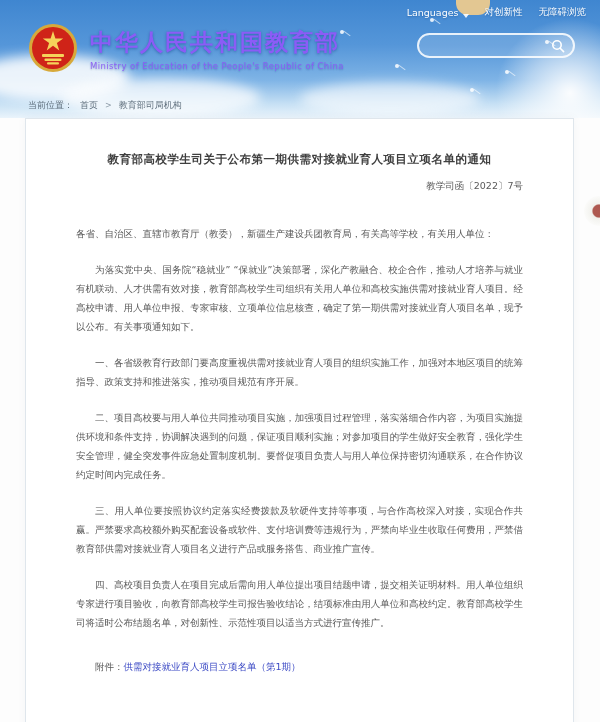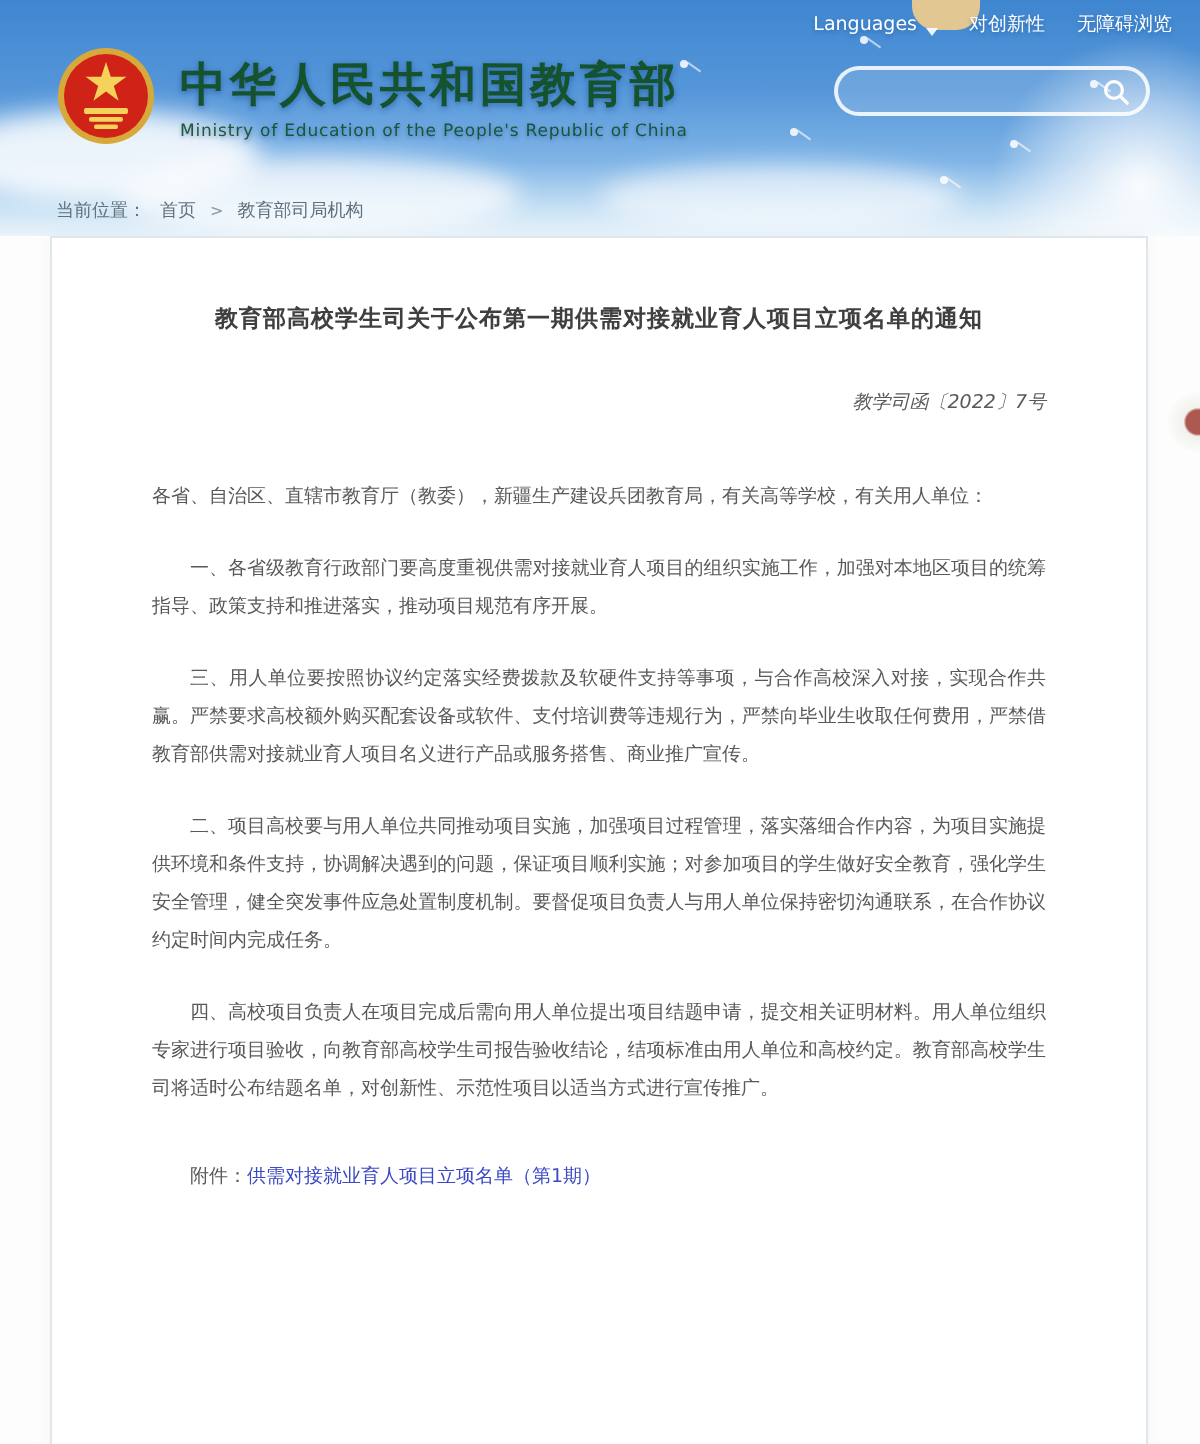--- a/index.html
+++ b/index.html
@@ -36,21 +36,21 @@
   .toplinks {
     position:absolute; top:6px; right:14px; display:flex; align-items:center; gap:16px;
     color:#fff; font-size:9.5px;
   }
   .toplink { display:flex; align-items:flex-end; gap:4px; cursor:pointer; white-space:nowrap; text-shadow:0 1px 2px rgba(0,60,130,.4); }
   .caret { width:0; height:0; border-left:3.5px solid transparent; border-right:3.5px solid transparent; border-top:4px solid #fff; opacity:.9; }
 
   
   .brand { position:absolute; left:28px; top:22px; display:flex; align-items:center; cursor:pointer; }
   .emblem { width:50px; height:53px; flex:0 0 auto; }
-  .brand-text { margin-left:12px; color:#14532d; }
+  .brand-text { margin-left:12px; color:#8b5cf6; }
   .brand-title { font-size:23px; font-weight:bold; letter-spacing:2px; text-shadow:0 1px 3px rgba(0,50,120,.45); }
   .brand-sub { margin-top:3px; font-size:8.5px; letter-spacing:.4px; opacity:.95; text-shadow:0 1px 2px rgba(0,50,120,.4);text-align:right; }
 
   
   .search {
     position:absolute; right:25px; top:33px; width:158px; height:25px;
     border:2px solid rgba(255,255,255,0.85); border-radius:14px;
     background:rgba(255,255,255,0.14);
     display:flex; align-items:center; padding:0 8px 0 12px;
   }
@@ -72,21 +72,21 @@
   .card {
     position:absolute; left:25px; top:118px; width:549px; height:650px;
     background:#fff; border:1px solid #dfe6ec; border-bottom:none;
     box-shadow:0 0 8px rgba(80,110,140,0.06);
     padding:32px 50px 0 50px;
   }
   .doc-title {
     text-align:center; font-size:11.5px; font-weight:bold; color:#3f3f3f;
     letter-spacing:.5px; line-height:17px;
   }
-  .doc-number { margin-top:27px; text-align:right; font-size:9.5px; color:#595959;font-style:italic; }
+  .doc-number { margin-top:12px; text-align:right; font-size:9.5px; color:#595959; }
   .doc-body { margin-top:31px; font-size:9.5px; color:#595959; line-height:19px; text-align:justify; }
   .doc-body p { margin-top:17px; text-indent:2em; }
   .doc-body p.salutation { margin-top:0; text-indent:0; }
   .attachment { margin-top:25px; font-size:9.5px; color:#595959; text-indent:2em; line-height:19px; }
   .attachment a { color:#3b49c4; text-decoration:none; cursor:pointer; }
   .sig { margin-top:27px; text-align:right; font-size:9.5px; color:#595959; line-height:19px; }
 
   
   .side-dandelion {
     position:absolute; right:-14px; top:196px; width:30px; height:56px; pointer-events:none;
@@ -162,23 +162,24 @@
     <div class="fluff"></div>
 
   </div>
 
   <div class="card">
     <div class="doc-title">教育部高校学生司关于公布第一期供需对接就业育人项目立项名单的通知</div>
     <div class="doc-number">教学司函〔2022〕7号</div>
 
     <div class="doc-body">
       <p class="salutation">各省、自治区、直辖市教育厅（教委），新疆生产建设兵团教育局，有关高等学校，有关用人单位：</p>
+      <p>为落实党中央、国务院“稳就业” “保就业”决策部署，深化产教融合、校企合作，推动人才培养与就业有机联动、人才供需有效对接，教育部高校学生司组织有关用人单位和高校实施供需对接就业育人项目。经高校申请、用人单位申报、专家审核、立项单位信息核查，确定了第一期供需对接就业育人项目名单，现予以公布。有关事项通知如下。</p>
       <p>一、各省级教育行政部门要高度重视供需对接就业育人项目的组织实施工作，加强对本地区项目的统筹指导、政策支持和推进落实，推动项目规范有序开展。</p>
+      <p>二、项目高校要与用人单位共同推动项目实施，加强项目过程管理，落实落细合作内容，为项目实施提供环境和条件支持，协调解决遇到的问题，保证项目顺利实施；对参加项目的学生做好安全教育，强化学生安全管理，健全突发事件应急处置制度机制。要督促项目负责人与用人单位保持密切沟通联系，在合作协议约定时间内完成任务。</p>
       <p>三、用人单位要按照协议约定落实经费拨款及软硬件支持等事项，与合作高校深入对接，实现合作共赢。严禁要求高校额外购买配套设备或软件、支付培训费等违规行为，严禁向毕业生收取任何费用，严禁借教育部供需对接就业育人项目名义进行产品或服务搭售、商业推广宣传。</p>
-      <p>二、项目高校要与用人单位共同推动项目实施，加强项目过程管理，落实落细合作内容，为项目实施提供环境和条件支持，协调解决遇到的问题，保证项目顺利实施；对参加项目的学生做好安全教育，强化学生安全管理，健全突发事件应急处置制度机制。要督促项目负责人与用人单位保持密切沟通联系，在合作协议约定时间内完成任务。</p>
       <p>四、高校项目负责人在项目完成后需向用人单位提出项目结题申请，提交相关证明材料。用人单位组织专家进行项目验收，向教育部高校学生司报告验收结论，结项标准由用人单位和高校约定。教育部高校学生司将适时公布结题名单，对创新性、示范性项目以适当方式进行宣传推广。</p>
     </div>
 
     <div class="attachment">
       <span>附件：</span><a>供需对接就业育人项目立项名单（第1期）</a>
     </div>
 
 
   </div>
 

